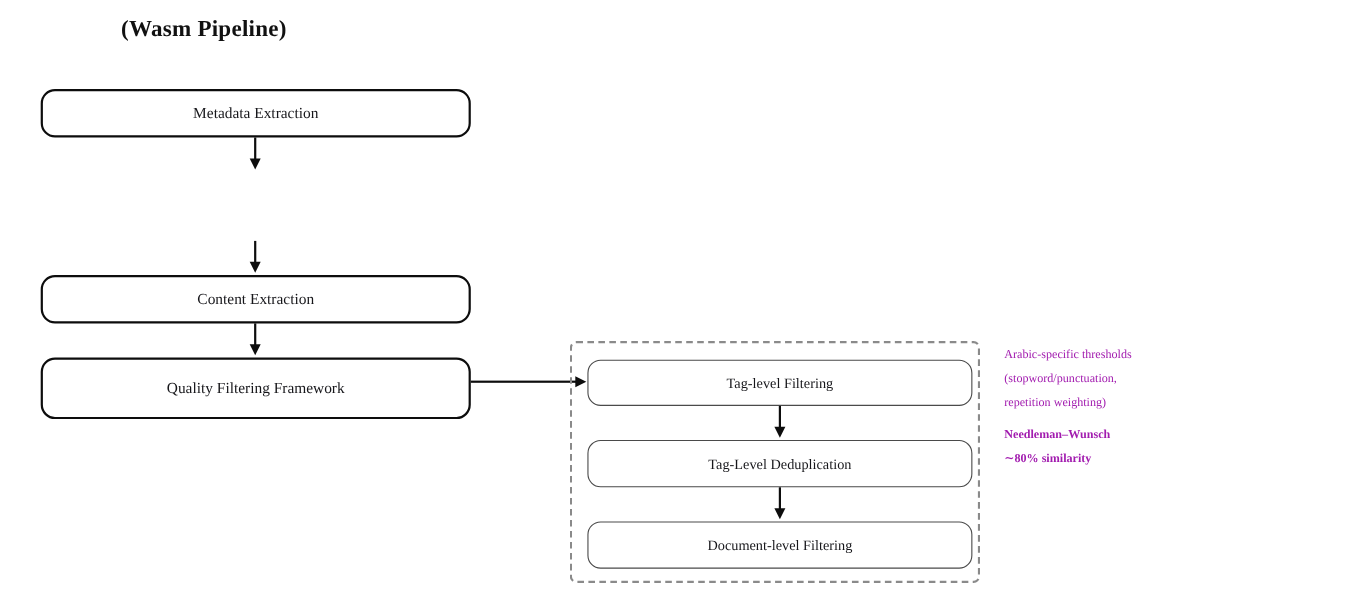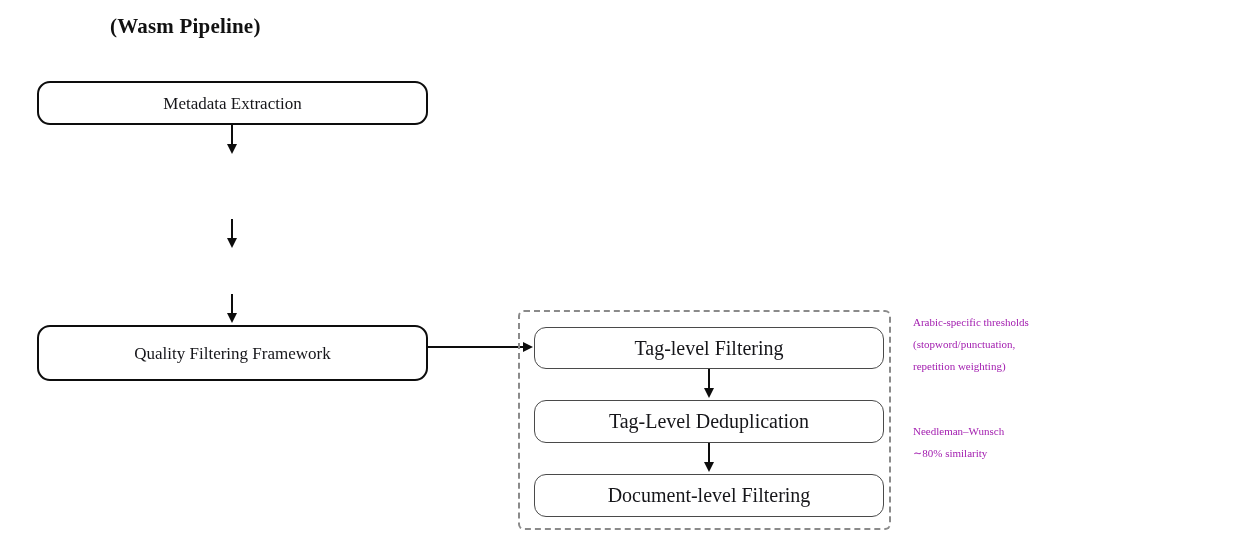--- a/index.html
+++ b/index.html
@@ -36,32 +36,32 @@
   
   .node {
     position: absolute;
     box-sizing: border-box;
     display: flex;
     align-items: center;
     justify-content: center;
     text-align: center;
     border-radius: 13px;
     background: #ffffff;
-    font-size: 17px;
+    font-size: 14px;
     line-height: 25px;
     color: #16161a;
     white-space: pre-line;
   }
   .node.primary {
     border: 2.2px solid #0d0d0d;
   }
   .node.secondary {
     border: 1.6px solid #4a4a4a;
     border-radius: 12px;
-    font-size: 20px;
+    font-size: 13px;
   }
 
   
   .col-left { left: 37px; width: 391px; }
   #node-metadata        { top: 81px;  height: 44px; }
   #node-html            { top: 155px; height: 64px; }
   #node-content         { top: 250px; height: 44px; }
   #node-quality         { top: 325px; height: 56px; }
 
   
@@ -133,33 +133,34 @@
   .annotation {
     position: absolute;
     left: 913px;
     width: 330px;
     font-size: 11px;
     line-height: 22px;
     color: #a21caf;
     white-space: pre-line;
   }
   #annotation-tag-filter { top: 311px; }
-  #annotation-tag-dedup  { top: 420px; }
+  #annotation-tag-dedup  { top: 384px; font-weight: bold; }
   #annotation-doc-filter { top: 473px; }
 </style>
 </head>
 <body>
 
 <div id="diagram-root">
 
   <div class="diagram-title">(Wasm Pipeline)</div>
 
   <div class="node primary col-left" id="node-metadata">Metadata Extraction</div>
 
 
+  <div class="node primary col-left" id="node-content">Content Extraction</div>
 
   <div class="node primary col-left" id="node-quality">Quality Filtering Framework</div>
 
   <div id="arrow-metadata-to-html">
     <div class="connector-v"></div>
     <div class="arrowhead-down"></div>
   </div>
   <div id="arrow-html-to-content">
     <div class="connector-v"></div>
     <div class="arrowhead-down"></div>

